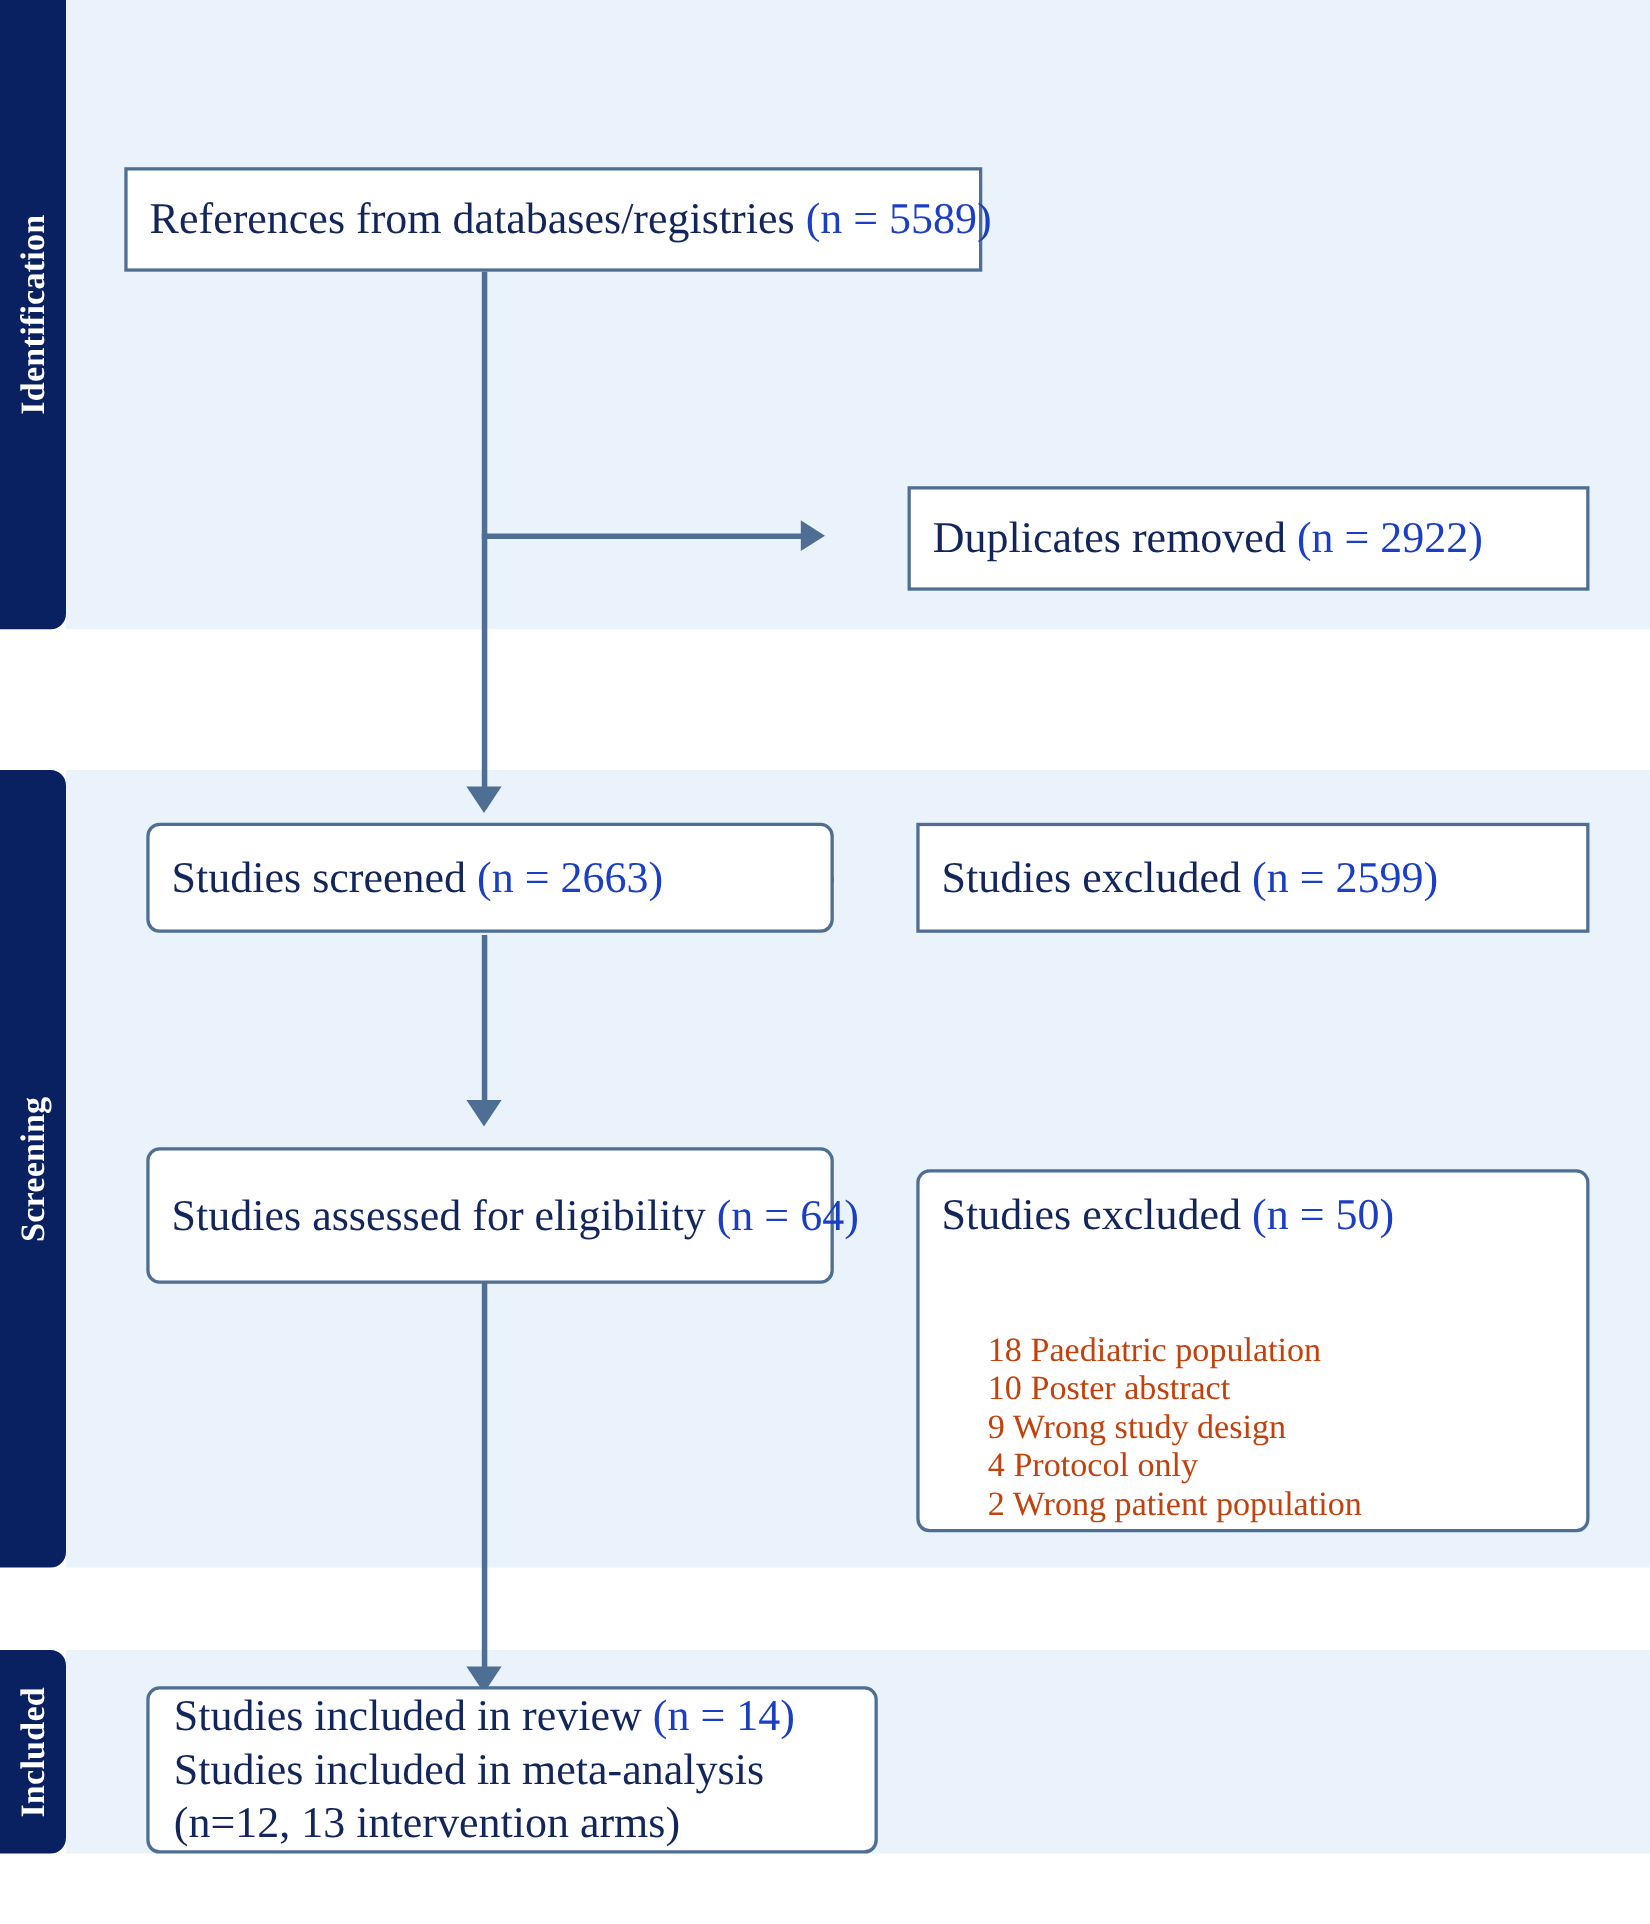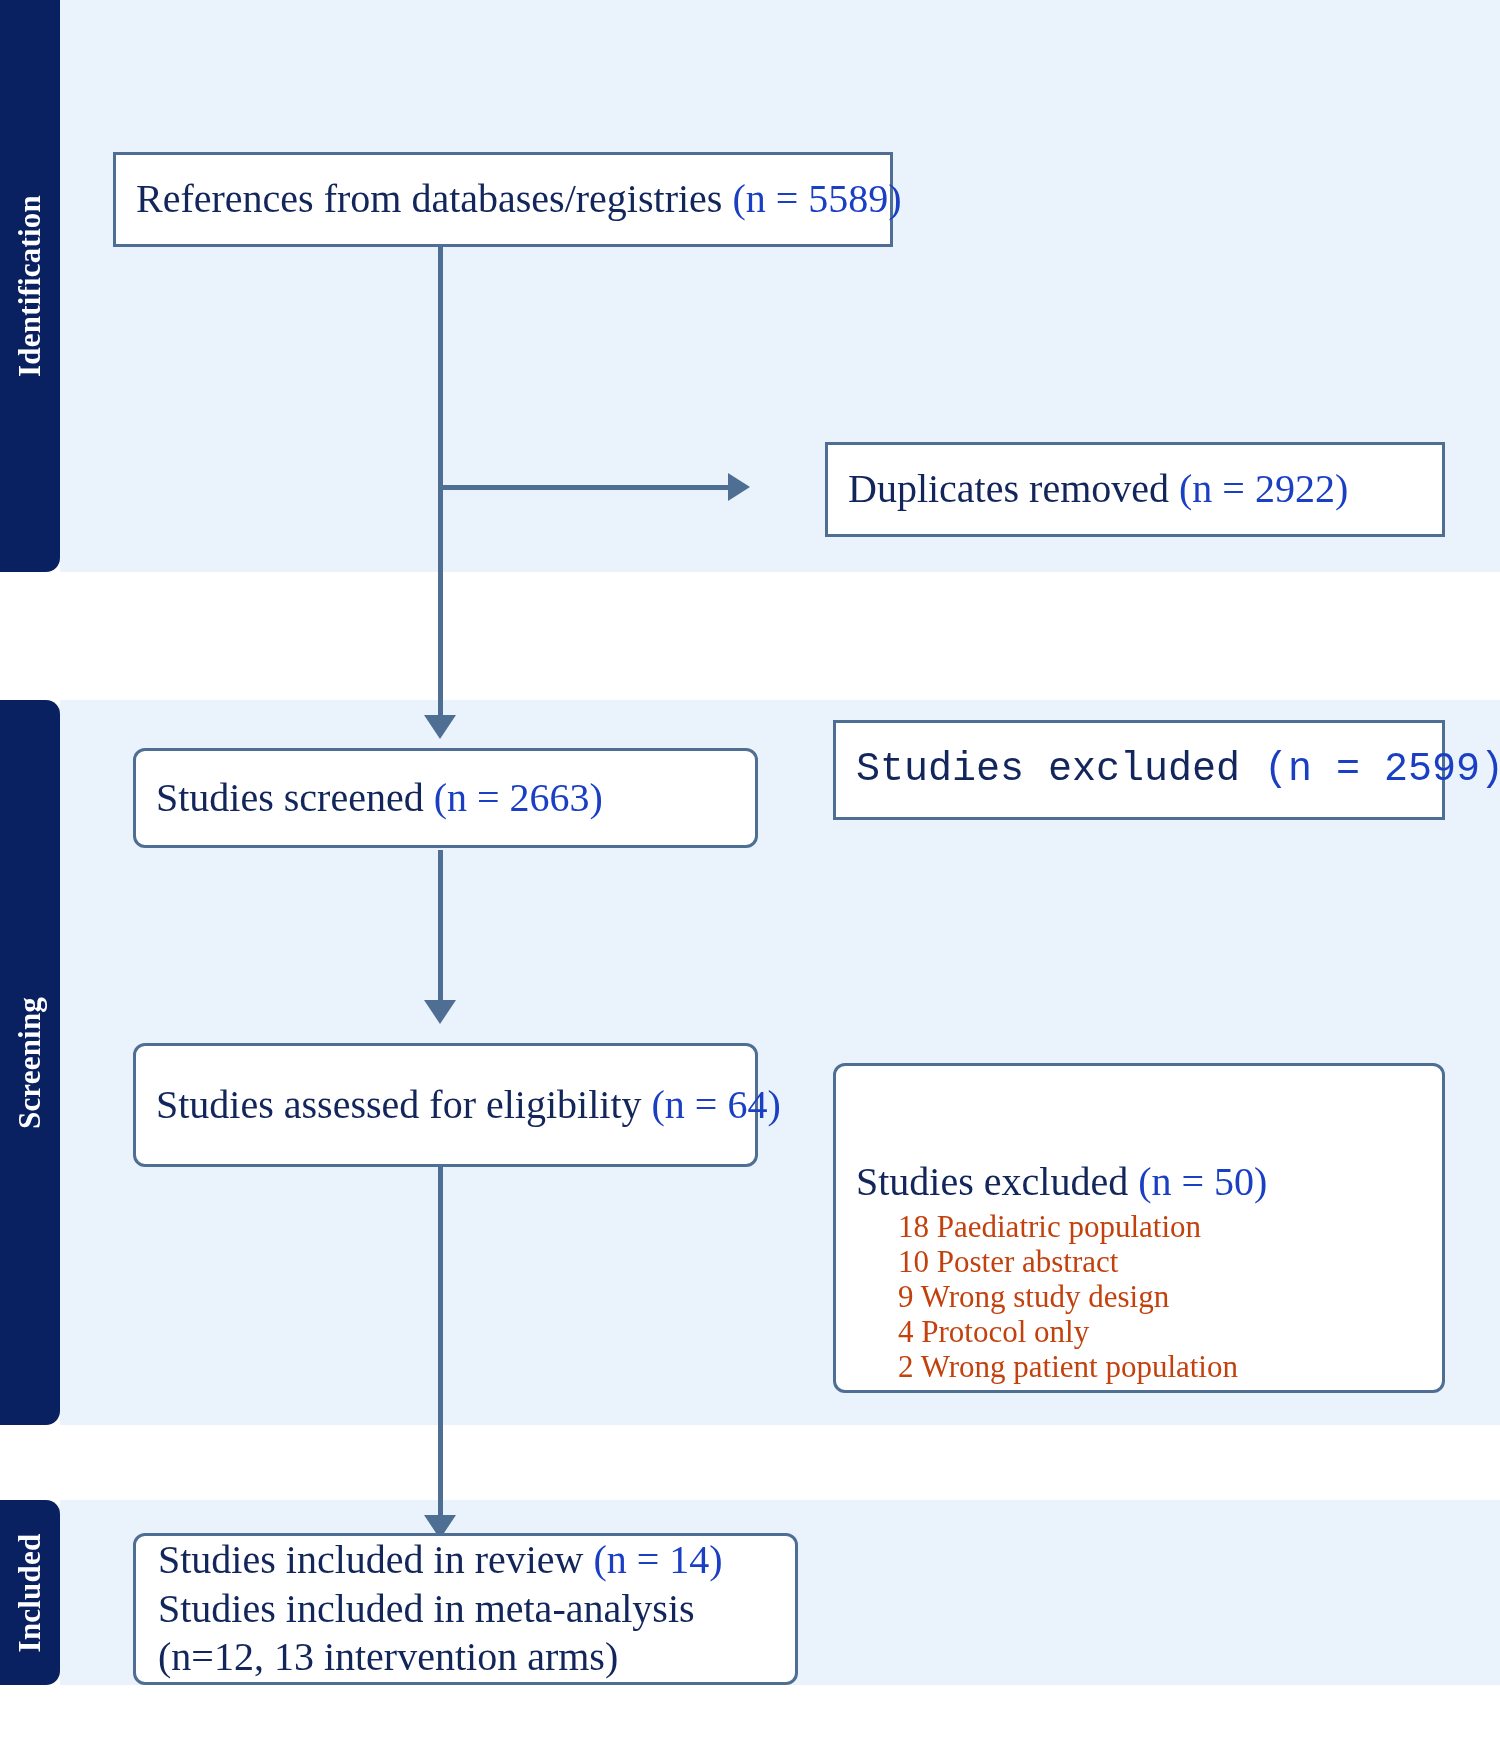--- a/index.html
+++ b/index.html
@@ -150,35 +150,35 @@
     </div>
   </div>
 
   <div class="node round" style="left:133px; top:748px; width:625px; height:100px;">
     <div class="line">
       <span>Studies screened</span>
       <span class="cnt">(n = 2663)</span>
     </div>
   </div>
 
-  <div class="node" style="left:833px; top:720px; width:612px; height:100px;font-family:Liberation Mono, monospace;">
+  <div class="node" style="left:833px; top:748px; width:612px; height:100px;">
     <div class="line">
       <span>Studies excluded</span>
       <span class="cnt">(n = 2599)</span>
     </div>
   </div>
 
   <div class="node round" style="left:133px; top:1043px; width:625px; height:124px;">
     <div class="line">
       <span>Studies assessed for eligibility</span>
       <span class="cnt">(n = 64)</span>
     </div>
   </div>
 
-  <div class="node round" style="left:833px; top:1063px; width:612px; height:330px; justify-content:flex-end; padding-top:14px;">
+  <div class="node round" style="left:833px; top:1063px; width:612px; height:330px; justify-content:space-between; padding-top:14px;">
     <div class="line">
       <span>Studies excluded</span>
       <span class="cnt">(n = 50)</span>
     </div>
     <ul class="reasons">
       <li>18 Paediatric population</li>
       <li>10 Poster abstract</li>
       <li>9 Wrong study design</li>
       <li>4 Protocol only</li>
       <li>2 Wrong patient population</li>

